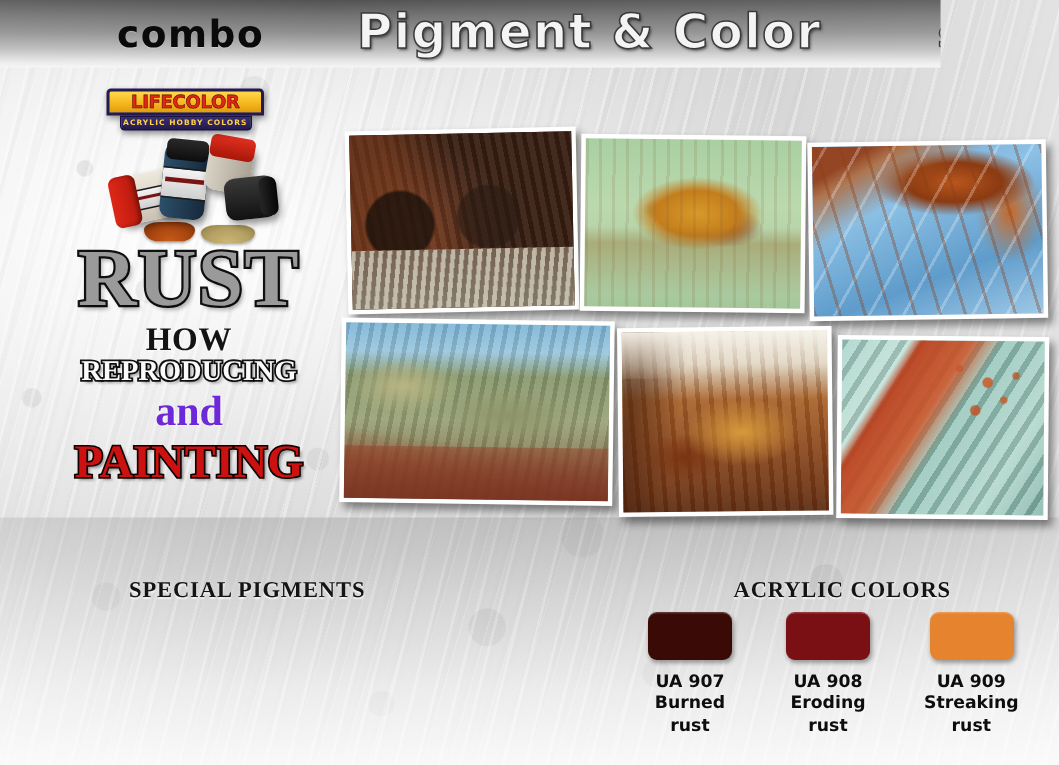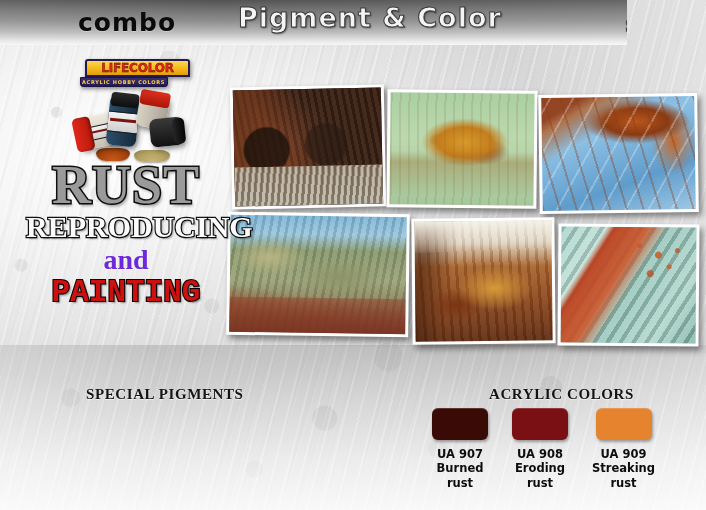--- a/index.html
+++ b/index.html
@@ -61,21 +61,21 @@
   .combo-word{
     position:absolute;left:78px;top:8px;
     font-family:"DejaVu Sans", sans-serif;
     font-size:25px;font-weight:bold;letter-spacing:1px;
     color:#0a0a0a;z-index:3;
     text-shadow:0 1px 0 rgba(255,255,255,.25);
   }
   .title-main{
     position:absolute;left:238px;top:2px;
     font-family:"DejaVu Sans", sans-serif;
-    font-size:27px;font-weight:bold;letter-spacing:1px;
+    font-size:32px;font-weight:bold;letter-spacing:1px;
     color:#f4f4f4;z-index:3;
     -webkit-text-stroke:1px #3a3a3a;
     text-shadow:1px 1px 2px rgba(0,0,0,.55);
   }
   .title-set{
     position:absolute;left:625px;top:15px;
     font-family:"DejaVu Sans", sans-serif;
     font-size:18px;font-weight:bold;letter-spacing:1px;
     color:#f4f4f4;z-index:3;
     -webkit-text-stroke:1px #3a3a3a;
@@ -85,21 +85,21 @@
   
   .logo{
     position:absolute;left:71px;top:59px;width:105px;height:28px;z-index:5;
     filter:drop-shadow(1px 2px 2px rgba(0,0,0,.45));
   }
   .logo-top{
     position:relative;width:105px;height:18px;
     background:linear-gradient(180deg,#ffd84d 0%,#f5b81d 55%,#e09c0c 100%);
     border:2px solid #241a52;border-radius:3px 3px 0 0;
     box-sizing:border-box;
-    display:flex;align-items:center;justify-content:center;margin-left:14px;
+    display:flex;align-items:center;justify-content:center;
   }
   .logo-top span{
     font-family:"DejaVu Sans", sans-serif;
     font-size:12px;font-weight:bold;letter-spacing:-.2px;
     color:#e02718;
     -webkit-text-stroke:.4px #5a0b06;
     line-height:1;
   }
   .logo-bot{
     position:relative;width:88px;height:10px;margin:0 auto;
@@ -137,34 +137,34 @@
     text-shadow:2px 3px 3px rgba(0,0,0,.35);
   }
   .rust-how{
     font-family:"Liberation Serif", serif;
     font-size:22px;font-weight:bold;line-height:1.1;letter-spacing:.5px;
     color:#131313;margin-top:2px;
     text-shadow:1px 1px 1px rgba(255,255,255,.6);
   }
   .rust-repro{
     font-family:"Liberation Serif", serif;
-    font-size:30px;font-weight:bold;line-height:1.02;letter-spacing:0;
+    font-size:19px;font-weight:bold;line-height:1.02;letter-spacing:0;
     color:#fbfbfb;
     -webkit-text-stroke:2.4px #111111;
     paint-order:stroke fill;
     text-shadow:2px 2px 2px rgba(0,0,0,.4);
   }
   .rust-and{
     font-family:"Liberation Serif", serif;
     font-size:28px;font-weight:bold;line-height:1.25;
     color:#6d28d9;
     text-shadow:1px 1px 1px rgba(255,255,255,.6);
   }
   .rust-painting{
-    font-family:Liberation Mono, monospace;
+    font-family:Liberation Serif, serif;
     font-size:31px;font-weight:bold;line-height:1.02;letter-spacing:0;
     color:#cc1111;
     -webkit-text-stroke:2.2px #120000;
     paint-order:stroke fill;
     text-shadow:2px 2px 2px rgba(0,0,0,.4);
   }
 
   
   .photo{
     position:absolute;background:#fff;padding:3px;box-sizing:border-box;
@@ -375,20 +375,21 @@
 
     <div class="jar" style="left:76px;top:26px;width:34px;height:28px;transform:rotate(-6deg);
                 background:linear-gradient(180deg,#3a3a3a,#111111);">
       <div style="position:absolute;right:-1px;top:1px;width:12px;height:26px;border-radius:5px;
                   background:linear-gradient(90deg,#262626,#050505);"></div>
     </div>
   </div>
 
   <div class="rust-block">
     <div class="rust-word">RUST</div>
+    <div class="rust-how">HOW</div>
     <div class="rust-repro">REPRODUCING</div>
     <div class="rust-and">and</div>
     <div class="rust-painting">PAINTING</div>
   </div>
 
   <div class="photo" style="left:231px;top:86px;width:154px;height:122px;transform:rotate(-1.2deg);">
     <div class="img img-train"></div>
   </div>
 
   <div class="photo" style="left:387px;top:90px;width:150px;height:118px;transform:rotate(0.6deg);">
@@ -409,21 +410,21 @@
 
   <div class="photo" style="left:558px;top:224px;width:141px;height:122px;transform:rotate(0.5deg);">
     <div class="img img-roof"></div>
   </div>
 
   <div class="sec-title" style="left:86px;top:386px;">SPECIAL PIGMENTS</div>
 
 
   <div class="sec-title" style="left:489px;top:386px;">ACRYLIC COLORS</div>
 
-  <div class="swatch-row" style="left:432px;top:408px;gap:24px;">
+  <div class="swatch-row" style="left:432px;top:408px;gap:36px;">
     <div class="swatch-cell">
       <div class="swatch-chip" style="background:#3a0a06;"></div>
       <div class="swatch-code">UA 907</div>
       <div class="swatch-name">Burned
 rust</div>
     </div>
     <div class="swatch-cell">
       <div class="swatch-chip" style="background:#7a1014;"></div>
       <div class="swatch-code">UA 908</div>
       <div class="swatch-name">Eroding

